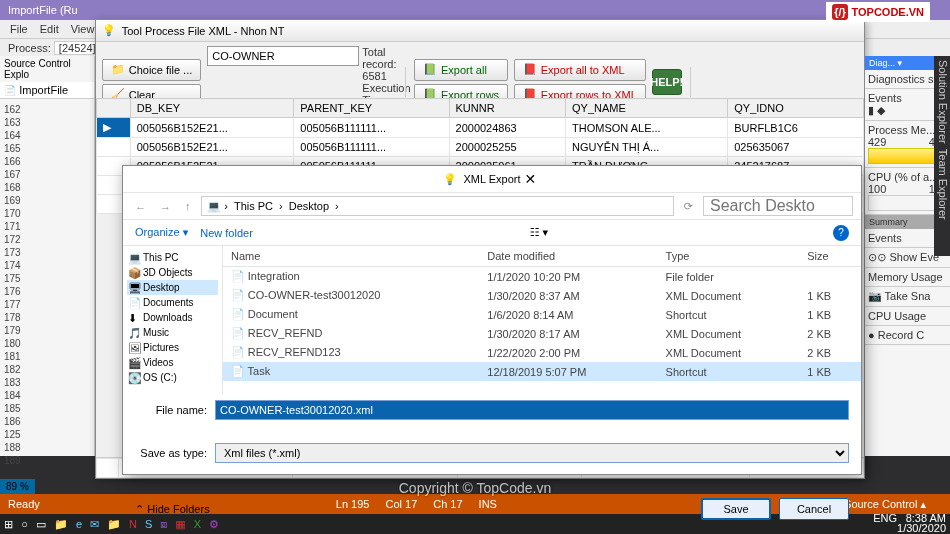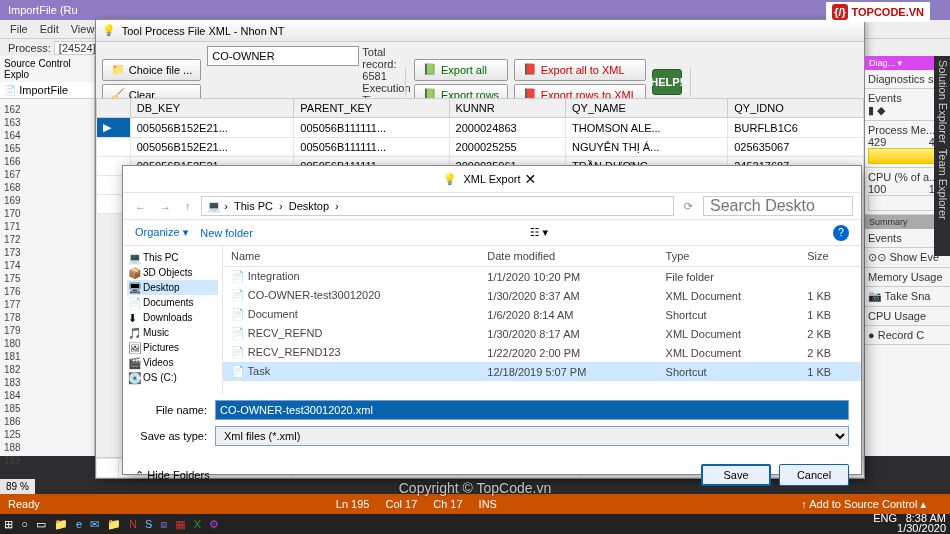--- a/index.html
+++ b/index.html
@@ -38,31 +38,31 @@
 .dlg-nav-tree{width:100px;border-right:1px solid #e5e5e5;padding:4px;overflow:hidden}
 .dlg-nav-tree div{padding:2px 2px 2px 16px;font-size:10px;position:relative}
 .dlg-nav-tree .sel{background:#cde8ff}
 .dlg-nav-tree .ico{position:absolute;left:1px;top:2px;width:11px;height:11px}
 .dlg-files{flex:1;overflow:auto}
 .dlg-files table{width:100%;border-collapse:collapse;font-size:10px}
 .dlg-files th{text-align:left;padding:4px 8px;border-bottom:1px solid #e5e5e5;font-weight:normal;color:#444}
 .dlg-files td{padding:3px 8px;color:#444}
 .dlg-files tr.sel td{background:#cde8ff}
 .dlg-fields{padding:6px 12px}
-.dlg-fields .row{display:flex;align-items:center;margin-bottom:6px}
+.dlg-fields .row{display:flex;align-items:center;margin-bottom:23px}
 .dlg-fields label{width:80px;text-align:right;padding-right:8px}
 .dlg-fields input,.dlg-fields select{flex:1;height:20px;border:1px solid #7a9fd4;padding:0 4px;font-size:11px}
 .dlg-fields input.sel{background:#0a64ad;color:#fff}
 .dlg-footer{display:flex;align-items:center;padding:6px 12px;gap:8px}
 .dlg-footer .hide{cursor:pointer}
 .dlg-footer .btns{margin-left:auto;display:flex;gap:8px}
 .dlg-footer button{width:70px;height:22px;border:1px solid #0a64ad;background:#e8f0fb;border-radius:2px;cursor:pointer}
 .dlg-footer button.def{border:2px solid #0a64ad}
 .vs-right{position:absolute;right:0;top:56px;width:85px;height:400px;background:#f5f5f5;font-size:9px;color:#333}
-.vs-right .hdr{background:#d946ef;color:#fff;padding:2px 4px;font-size:9px}
+.vs-right .hdr{background:#3b82f6;color:#fff;padding:2px 4px;font-size:9px}
 .vs-right .sec{padding:3px;border-bottom:1px solid #ccc}
 .vs-statusbar{position:absolute;bottom:20px;left:0;width:100%;height:20px;background:#ca5100;color:#fff;display:flex;align-items:center;padding:0 8px;font-size:10px}
 .vs-statusbar span{margin-right:16px}
 .vs-statusbar .right{margin-left:auto}
 .taskbar{position:absolute;bottom:0;left:0;width:100%;height:20px;background:#222;display:flex;align-items:center;padding:0 4px;gap:8px}
 .taskbar .clock{margin-left:auto;color:#fff;font-size:9px;text-align:right;line-height:9px}
 .watermark{position:absolute;left:0;top:480px;width:100%;text-align:center;color:#fff;font-size:14px;opacity:0.7;pointer-events:none;z-index:20;text-shadow:0 0 3px #000}
 .topcode{position:absolute;right:20px;top:2px;background:#fff;color:#c00;font-weight:bold;font-size:13px;padding:2px 6px;z-index:30;display:flex;align-items:center;gap:3px}
 .topcode .logo{display:inline-flex}
 .help-ico{background:#3a7a3a;color:#fff;width:30px;height:26px;display:flex;align-items:center;justify-content:center;font-weight:bold;border-radius:3px;border:1px solid #2a5a2a}
@@ -111,21 +111,21 @@
       <div class="">182</div>
       <div class="">183</div>
       <div class="">184</div>
       <div class="">185</div>
       <div class="">186</div>
       <div class="">125</div>
       <div class="">188</div>
       <div class="">189</div>
     </div>
 </div>
-<div style="position:absolute;left:0;bottom:40px;font-size:10px;padding:2px 6px;background:#e5e5e5">89 %</div>
+<div style="position:absolute;left:0;bottom:40px;font-size:10px;padding:2px 6px;background:#0369a1">89 %</div>
 
 <div class="main-window">
   <div class="main-title">
     <span class="bulb">💡</span>
     <span>Tool Process File XML - Nhon NT</span>
   </div>
   <div class="main-toolbar">
     <div style="display:flex;flex-direction:column;gap:3px">
       <span class="btn">📁 <span>Choice file ...</span></span>
       <span class="btn">🧹 <span>Clear</span></span>

